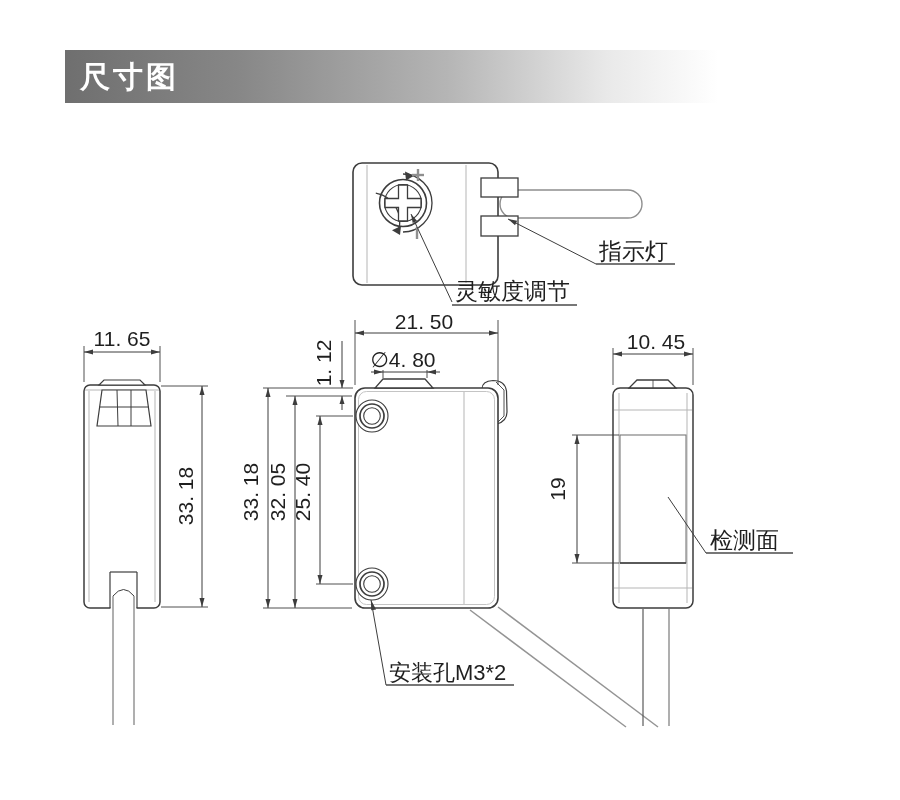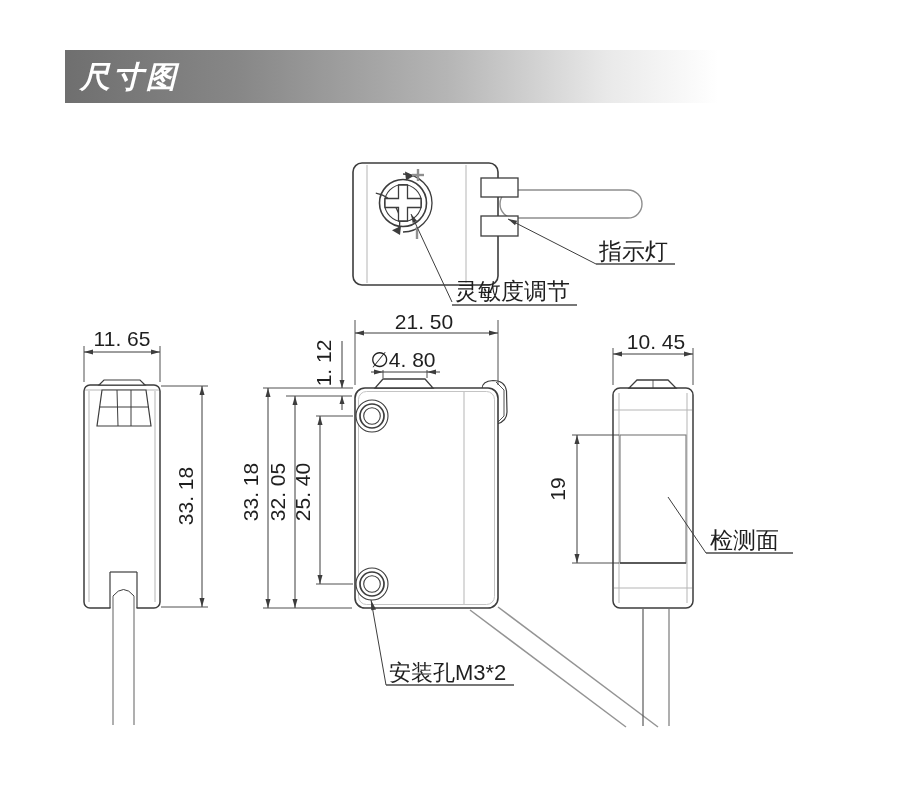--- a/index.html
+++ b/index.html
@@ -1,21 +1,21 @@
 <!DOCTYPE html>
 <html><head>
 <meta charset="utf-8">
 <style>
   html,body{margin:0;padding:0;background:#ffffff;}
   body{width:900px;height:800px;position:relative;overflow:hidden;
        font-family:"Liberation Sans","DejaVu Sans",sans-serif;}
   .banner{position:absolute;left:65px;top:50px;width:695px;height:53px;
           background:linear-gradient(90deg,#6f6f6f 0%,#878787 25%,#b5b5b5 55%,#e9e9e9 78%,#ffffff 94%);}
   .banner .title{display:block;line-height:53px;padding-left:15px;
-          font-size:30px;font-weight:bold;color:#ffffff;letter-spacing:3px;font-style:italic;}
+          font-size:30px;font-weight:bold;color:#ffffff;letter-spacing:3px;}
   svg{position:absolute;left:0;top:0;}
   svg text{fill:#1f1f1f;font-family:"Liberation Sans","DejaVu Sans",sans-serif;}
   .dim{font-size:21px;}
   .cjk{font-size:23px;}
   .edge{stroke:#3d3d3d;fill:none;}
   .edgeF{stroke:#3d3d3d;fill:#ffffff;}
   .lt{stroke:#b5b5b5;fill:none;stroke-width:1;}
   .cab{stroke:#949494;fill:none;stroke-width:1.5;}
   .ext{stroke:#3d3d3d;stroke-width:0.9;fill:none;}
   .dl{stroke:#3d3d3d;stroke-width:1;fill:none;}

